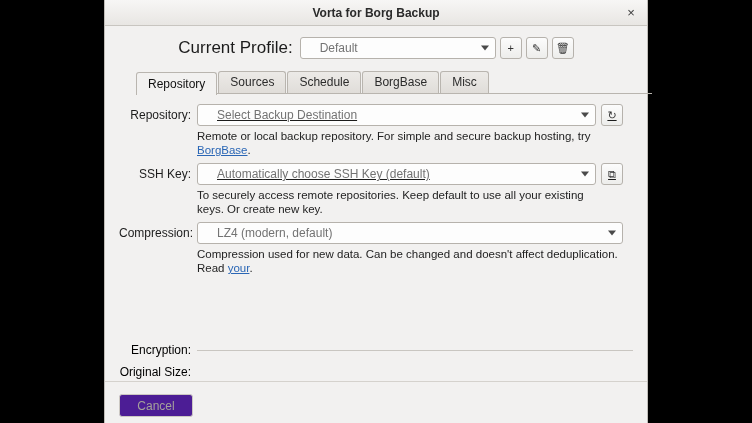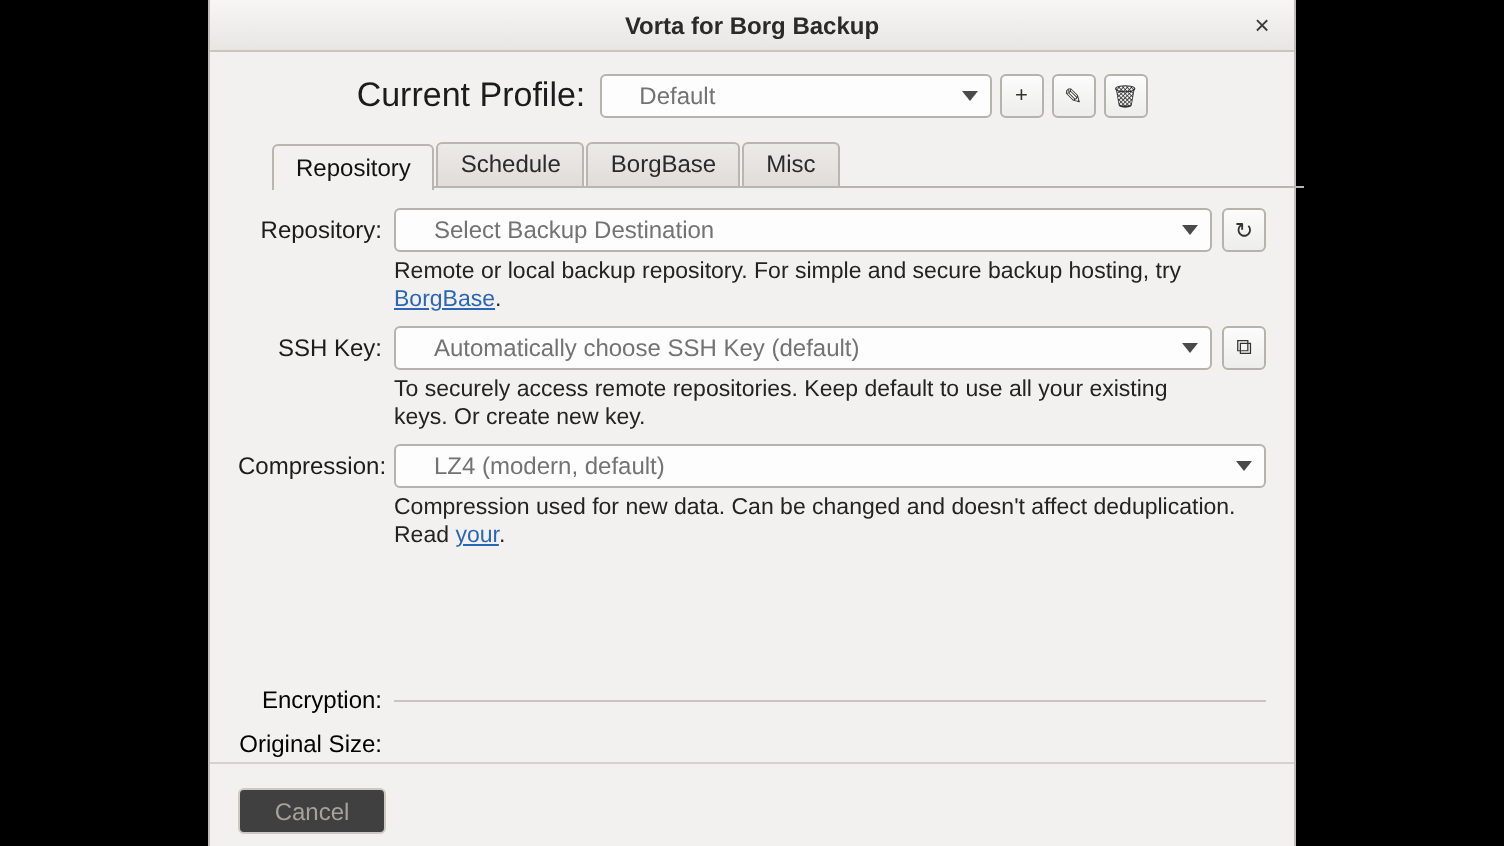--- a/index.html
+++ b/index.html
@@ -135,21 +135,21 @@
   .tab.active {
     background: #f2f1f0;
     position: relative;
     top: 1px;
     height: 23px;
     line-height: 22px;
     color: #111;
   }
   
   .form {
-    margin: 10px 14px 0 14px;
+    margin: 10px 24px 0 14px;
   }
   .frow {
     display: flex;
     align-items: flex-start;
     margin-bottom: 0;
   }
   .flabel {
     width: 78px;
     text-align: right;
     padding-right: 6px;
@@ -163,20 +163,21 @@
     font-size: 11.5px;
     color: #232323;
     line-height: 14px;
     margin: 3px 0 6px 0;
   }
   .hint a { color: #2a66b5; text-decoration: underline; }
   .row-with-btn {
     display: flex;
     align-items: center;
     gap: 5px;
+    text-decoration: underline;
   }
   
   .status {
     margin: 26px 14px 0 14px;
   }
   .srow {
     display: flex;
     align-items: center;
     height: 22px;
   }
@@ -213,21 +214,21 @@
     padding: 0 9px;
     font-size: 12px;
     border: 1px solid #b6b2ac;
     border-radius: 3px;
     background: linear-gradient(#fcfcfc, #ebe9e6);
     color: #1c1c1c;
     cursor: pointer;
   }
   .btn.disabled {
     color: #a5a19b;
-    background: #404040;
+    background: #4c1d95;
     border-color: #ccc8c2;
     cursor: default;
   }
   .progress {
     flex: 1;
     height: 21px;
     border: 1px solid #b6b2ac;
     border-radius: 3px;
     background: #fdfdfd;
     position: relative;
@@ -274,20 +275,21 @@
         <div class="icon-btn">
           <span class="tiny-ico">✎</span>
         </div>
         <div class="icon-btn">
           <span class="tiny-ico">🗑</span>
         </div>
       </div>
 
       <div class="tabs">
         <div class="tab active">Repository</div>
+        <div class="tab">Sources</div>
         <div class="tab">Schedule</div>
         <div class="tab">BorgBase</div>
         <div class="tab">Misc</div>
       </div>
 
       <div class="form">
 
         <div class="frow">
           <div class="flabel">Repository:</div>
           <div class="fctrl">

